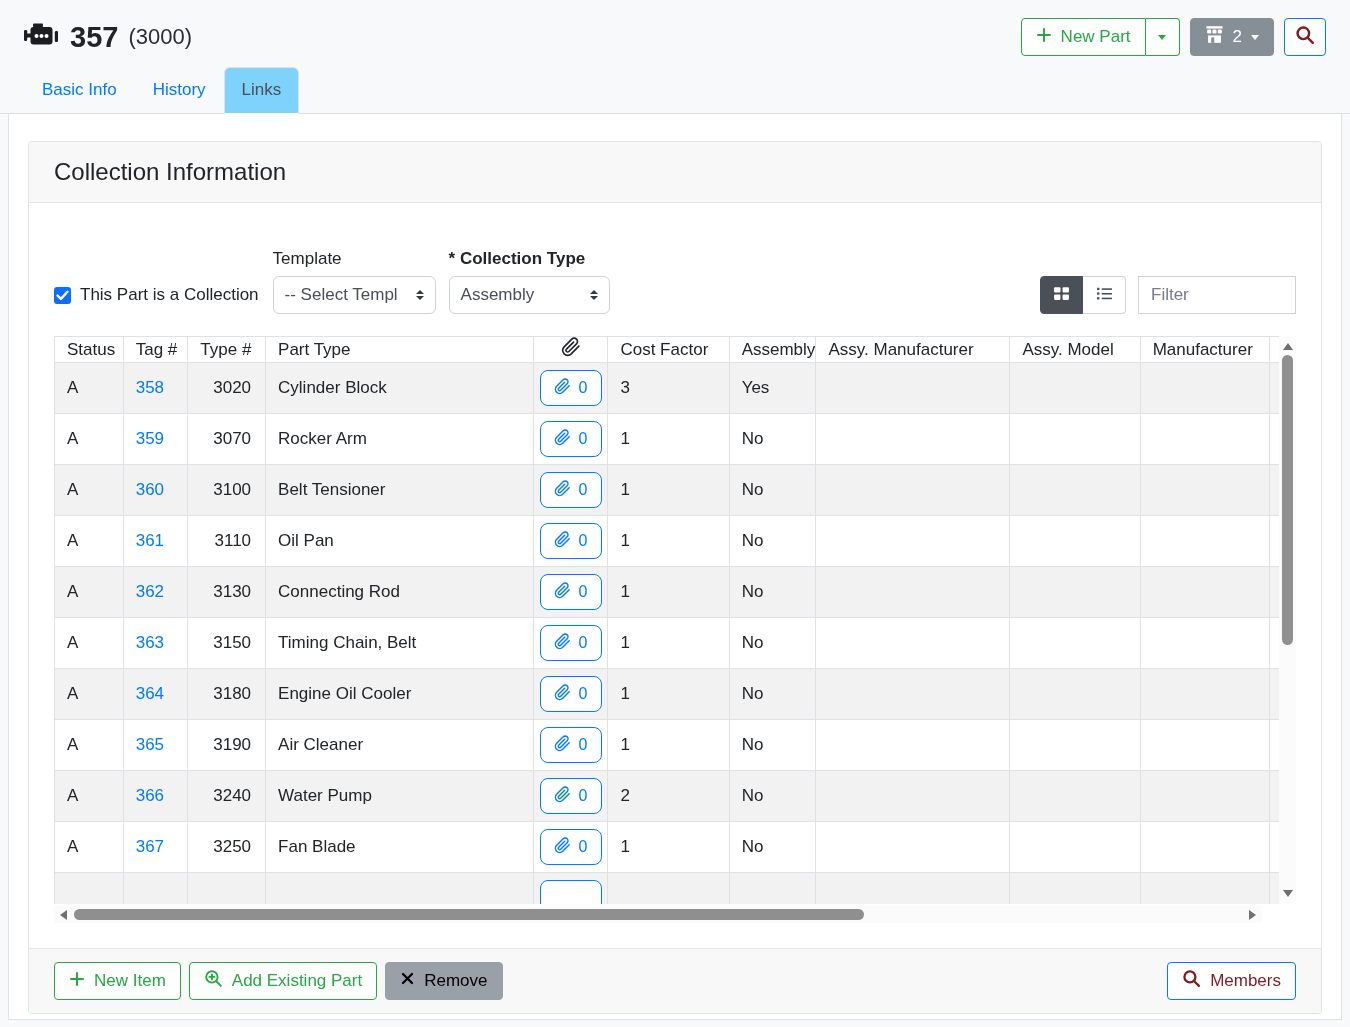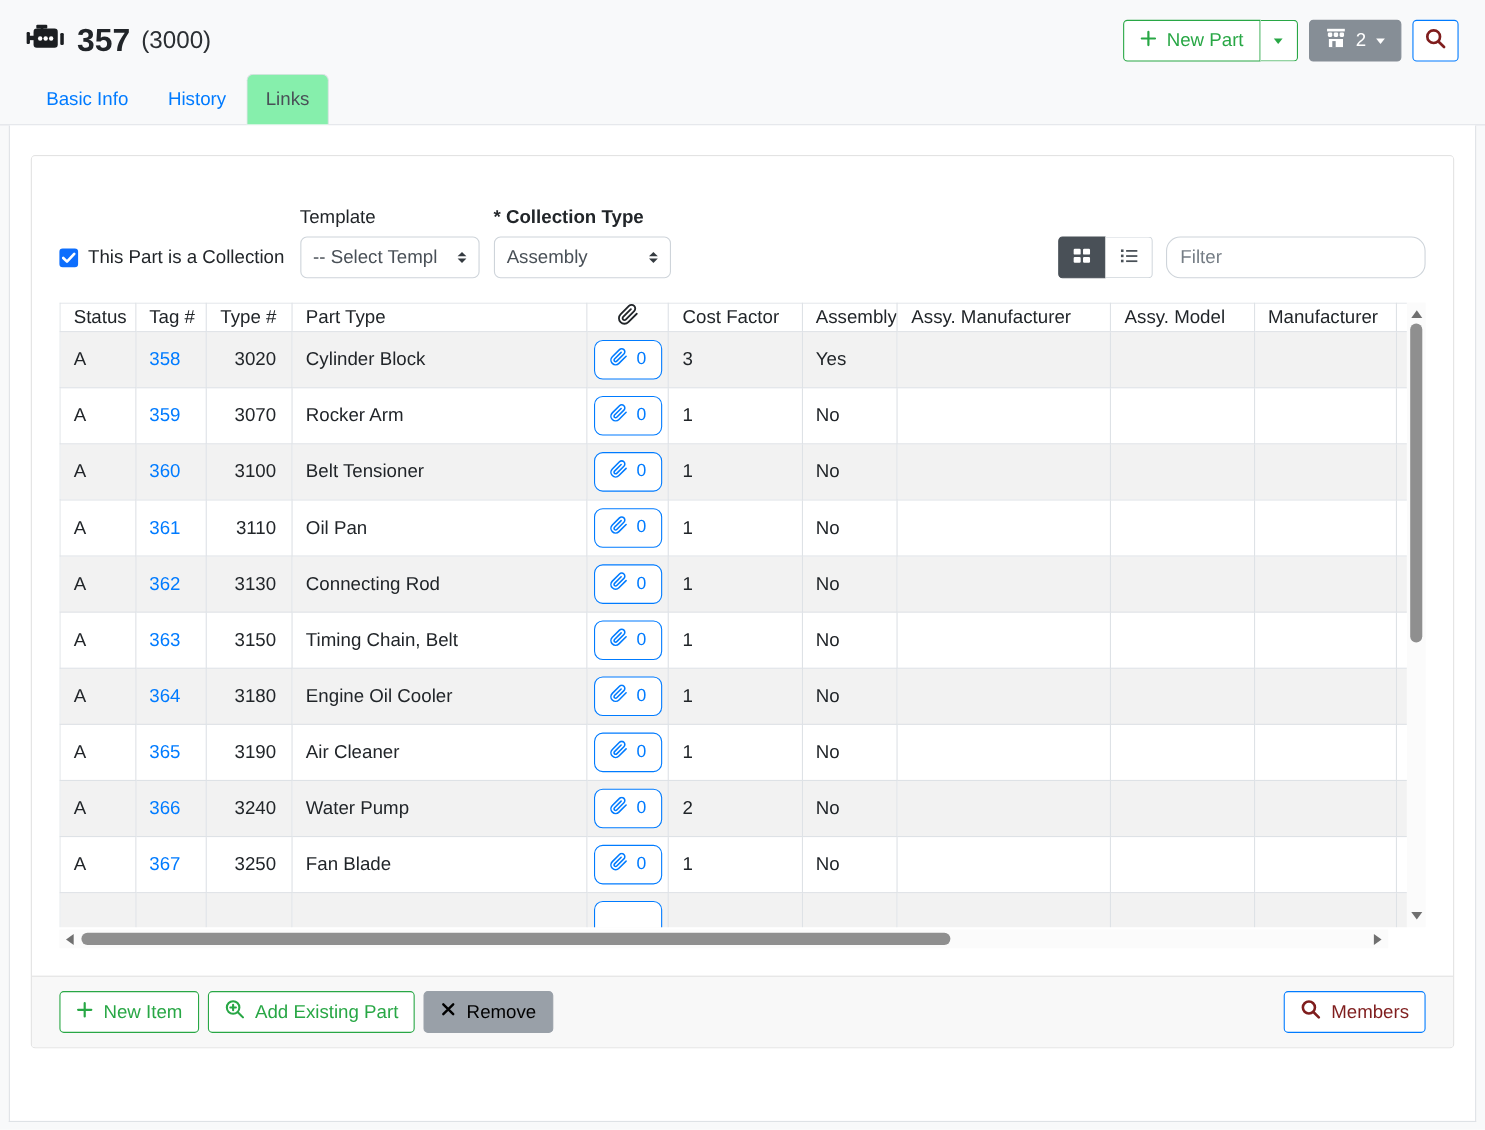--- a/index.html
+++ b/index.html
@@ -31,21 +31,21 @@
   .split .caret-part.gray { border-left:1px solid #6c757d; }
   .caret { width:0; height:0; display:inline-block;
            border-left:4.5px solid transparent; border-right:4.5px solid transparent;
            border-top:5px solid currentColor; }
   .btn-icononly { width:42px; justify-content:center; padding:0; }
 
   
   .tabs { display:flex; margin-top:9px; }
   .tab { font-size:17px; color:#007bff; text-decoration:none; padding:12px 17px;
          display:inline-block; border:1px solid transparent; }
-  .tab.active { background:#86efac; color:#495057; border-color:#dee2e6;
+  .tab.active { background:#7dd3fc; color:#495057; border-color:#dee2e6;
                 border-bottom-color:#fff; border-radius:6px 6px 0 0; margin-bottom:-1px; }
 
   
   .content { margin:0 8px; background:#fff; border:1px solid #dee2e6; border-top:none;
              height:906px; padding:27px 19px 8px; }
   .card { border:1px solid #e3e3e3; border-radius:4px; overflow:hidden; }
   .card-header { background:#f8f8f8; border-bottom:1px solid #e3e3e3; padding:16px 25px;
                  font-size:24px; color:#212529; }
   .card-body { background:#fff; padding:20px 25px 25px; }
   .card-footer { background:#f8f8f8; border-top:1px solid #e3e3e3; padding:13px 25px;
@@ -67,21 +67,21 @@
   .tri-up, .tri-down { width:0; height:0; border-left:4px solid transparent; border-right:4px solid transparent; display:block; }
   .tri-up { border-bottom:4.5px solid #343a40; }
   .tri-down { border-top:4.5px solid #343a40; margin-top:2.5px; }
   .spacer { flex:1; }
   .toggle-group { display:inline-flex; margin-bottom:0; }
   .toggle { width:43px; height:38px; display:inline-flex; align-items:center; justify-content:center;
             background:#fff; border:1px solid #ced4da; cursor:pointer; color:#495057; }
   .toggle.active { background:#495057; border-color:#495057; color:#fff; }
   .toggle:first-child { border-radius:4px 0 0 4px; }
   .toggle:last-child { border-radius:0 4px 4px 0; border-left:none; }
-  .filter-input { width:236px; height:38px; border:1px solid #ced4da; border-radius:13px;
+  .filter-input { width:158px; height:38px; border:1px solid #ced4da; border-radius:0;
                   margin-left:12px; padding:0 12px; font-size:17px; font-family:inherit; color:#495057; }
   .filter-input::placeholder { color:#757d85; }
 
   
   .table-area { position:relative; padding-right:17px; }
   .table-clip { overflow:hidden; height:568px; width:100%; }
   table { border-collapse:collapse; table-layout:fixed; width:1317px; font-size:17px; }
   th, td { border:1px solid #dee2e6; padding:0 12px; text-align:left;
            white-space:nowrap; overflow:hidden; background:#fff; }
   th { font-weight:400; height:25px; }
@@ -185,20 +185,21 @@
 
   <nav class="tabs">
     <a class="tab">Basic Info</a>
     <a class="tab">History</a>
     <a class="tab active">Links</a>
   </nav>
 </div>
 
 <div class="content">
   <div class="card">
+    <div class="card-header">Collection Information</div>
 
     <div class="card-body">
 
       <div class="controls">
         <label class="check-group">
           <span class="checkbox">
             <svg width="13" height="11" viewBox="0 0 13 11" fill="none" stroke="#ffffff" stroke-width="2.4" stroke-linecap="round" stroke-linejoin="round">
                 <path d="M1.5 5.5l3.4 3.4L11.5 1.8"></path>
               </svg>
           </span>

